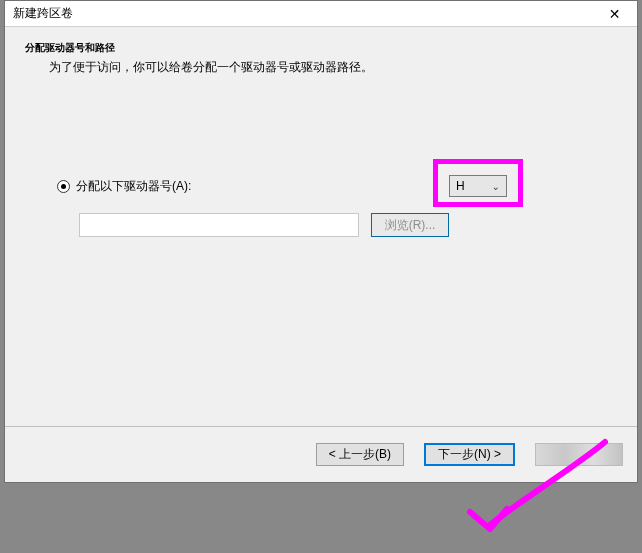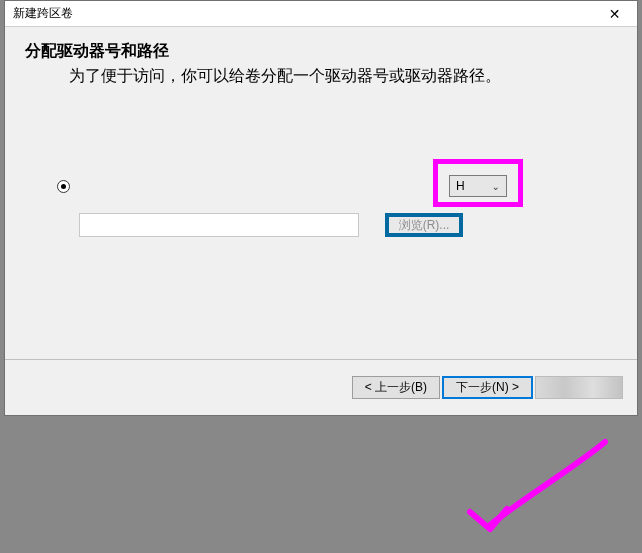--- a/index.html
+++ b/index.html
@@ -8,21 +8,21 @@
       font-size: 12px;
       background: #888;
       width: 642px;
       height: 553px;
       overflow: hidden;
       position: relative;
     }
     .window {
       position: absolute;
       left: 4px; top: 0;
-      width: 634px; height: 416px;
+      width: 634px; height: 483px;
       background: #14532d;
       border: 1px solid #707070;
       display: flex;
       flex-direction: column;
     }
     .titlebar {
       height: 26px;
       background: #ffffff;
       display: flex;
       align-items: center;
@@ -35,25 +35,25 @@
       width: 45px; height: 26px;
       display: flex; align-items: center; justify-content: center;
       font-size: 14px;
     }
     .content {
       flex: 1;
       background: #f0f0f0;
       padding: 14px 20px 0 20px;
       position: relative;
     }
-    .heading { font-size: 16px; font-weight: bold; color:#000;font-family:Liberation Mono, monospace;}
+    .heading { font-size: 10px; font-weight: bold; color:#000;font-family:Liberation Mono, monospace;}
     .subheading {
-      font-size: 16px;
+      font-size: 12px;
       margin-top: 4px;
-      margin-left: 44px;
+      margin-left: 24px;
       color:#000;
     }
     .body-area {
       position: absolute;
       left: 52px; top: 148px; right: 40px;
     }
     .radio-row {
       display: flex;
       align-items: center;
       margin-bottom: 16px;
@@ -110,37 +110,37 @@
       margin-left: 22px;
       margin-top: 6px;
       margin-bottom: 18px;
     }
     .path-input {
       width: 280px; height: 24px;
       border: 1px solid #c8c8c8;
       background: #fff;
     }
     .browse-btn {
-      margin-left: 26px;
+      margin-left: 12px;
       width: 78px; height: 24px;
-      border: 4px solid #0369a1;
+      border: 1px solid #0369a1;
       background: #e9e9e9;
       color: #8d8d8d;
       font-size: 12px;
       display: flex; align-items: center; justify-content: center;
     }
     .footer {
       height: 56px;
       border-top: 1px solid #c0c0c0;
       background: #f0f0f0;
       display: flex;
       align-items: center;
       justify-content: flex-end;
       padding-right: 14px;
-      gap: 2px;
+      gap: 20px;
     }
     .btn {
       height: 23px;
       padding: 0 12px;
       border: 1px solid #9d9d9d;
       background: #e1e1e1;
       font-size: 12px;
       display: flex; align-items: center; justify-content: center;
       min-width: 82px;
       color:#000;
@@ -178,20 +178,21 @@
 
   <div class="content">
 
     <div class="heading">分配驱动器号和路径</div>
     <div class="subheading">为了便于访问，你可以给卷分配一个驱动器号或驱动器路径。</div>
 
     <div class="body-area">
 
       <div class="radio-row drive-row">
         <span class="radio checked"></span>
+        <span class="radio-label">分配以下驱动器号(A):</span>
 
         <div class="drive-select-wrap">
           <div class="highlight-box"></div>
           <div class="drive-select">
             <span>H</span>
             <span class="chev">⌄</span>
           </div>
         </div>
       </div>
 

